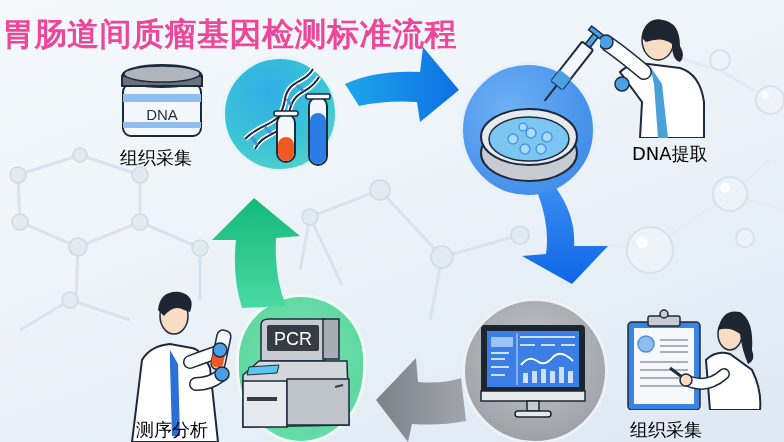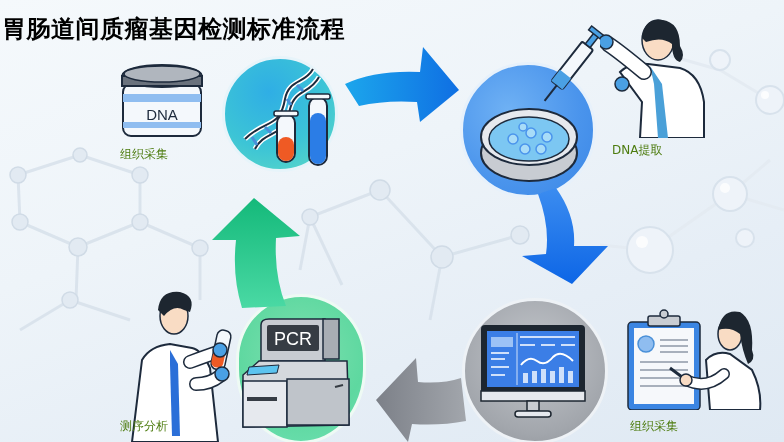--- a/index.html
+++ b/index.html
@@ -5,24 +5,24 @@
   * { margin:0; padding:0; box-sizing:border-box; }
   html, body { width:784px; height:442px; overflow:hidden; }
   body {
     position:relative;
     font-family: "DejaVu Sans", "Liberation Sans", sans-serif;
     background: linear-gradient(160deg, #f5f9fc 0%, #eef4f9 40%, #e6eef6 70%, #dfe9f3 100%);
   }
   .bg-mol { position:absolute; left:0; top:0; width:784px; height:442px; }
   .title {
     position:absolute; left:2px; top:13px;
-    font-size:24px; font-weight:bold; color:#000000; letter-spacing:0.5px;
+    font-size:32px; font-weight:bold; color:#ec4899; letter-spacing:0.5px;
   }
   .label {
-    position:absolute; font-size:12px; color:#4d7c0f;
+    position:absolute; font-size:18px; color:#000000;
   }
   .circle {
     position:absolute; border-radius:50%;
   }
   .abs { position:absolute; }
 </style>
 </head>
 <body>
 
 <svg class="bg-mol" viewBox="0 0 784 442">
@@ -156,21 +156,21 @@
 <svg class="abs" style="left:600px;top:12px;" width="110" height="126" viewBox="0 0 110 126">
   <path d="M 20 60 Q 30 50 48 52 L 80 56 Q 100 62 104 90 L 104 126 L 40 126 L 42 90 Z" fill="#ffffff" stroke="#1d2a3c" stroke-width="2"></path>
   <path d="M 50 54 L 62 72 L 68 126 L 58 126 L 54 72 Z" fill="#4aa0d8"></path>
   <path d="M 8 32 Q 20 40 44 60" stroke="#1d2a3c" stroke-width="16" stroke-linecap="round" fill="none"></path>
   <path d="M 8 32 Q 20 40 44 60" stroke="#ffffff" stroke-width="13" stroke-linecap="round" fill="none"></path>
   <circle cx="6" cy="30" r="7" fill="#4aa0e4" stroke="#1d2a3c" stroke-width="1.5"></circle>
   <circle cx="22" cy="72" r="7" fill="#4aa0e4" stroke="#1d2a3c" stroke-width="1.5"></circle>
   <ellipse cx="58" cy="28" rx="16" ry="20" fill="#f9dcc4" stroke="#1d2a3c" stroke-width="1.5"></ellipse>
   <path d="M 42 26 Q 44 6 62 8 Q 80 10 80 34 Q 86 44 80 50 Q 72 48 72 32 Q 62 24 46 30 Z" fill="#1d2630"></path>
 </svg>
-<div class="label" style="left:612px;top:142px;">DNA提取</div>
+<div class="label" style="left:632px;top:142px;">DNA提取</div>
 
 <svg class="abs" style="left:516px;top:186px;" width="96" height="100" viewBox="0 0 96 100">
   <defs>
     <linearGradient id="gBlueV" x1="0" x2="0" y1="0" y2="1">
       <stop offset="0" stop-color="#3b8cf0"></stop>
         <stop offset="1" stop-color="#0d66e6"></stop>
     </linearGradient>
   </defs>
   <path d="M 40 2 Q 60 30 58 60 L 92 60 L 56 98 L 6 70 L 30 68 Q 34 40 22 8 Z" fill="url(#gBlueV)"></path>
 </svg>
@@ -263,21 +263,21 @@
   <path d="M 60 76 Q 76 70 88 66" stroke="#ffffff" stroke-width="11" stroke-linecap="round" fill="none"></path>
   <path d="M 66 98 Q 80 98 90 90" stroke="#1d2a3c" stroke-width="14" stroke-linecap="round" fill="none"></path>
   <path d="M 66 98 Q 80 98 90 90" stroke="#ffffff" stroke-width="11" stroke-linecap="round" fill="none"></path>
   <rect x="84" y="44" width="14" height="40" rx="6" fill="#f4f8fc" stroke="#1d2a3c" stroke-width="1.5" transform="rotate(12 91 64)"></rect>
   <rect x="84" y="60" width="12" height="22" rx="5" fill="#ef5a24" transform="rotate(12 91 64)"></rect>
   <circle cx="90" cy="64" r="7" fill="#4aa0e4" stroke="#1d2a3c" stroke-width="1.5"></circle>
   <circle cx="92" cy="88" r="7" fill="#4aa0e4" stroke="#1d2a3c" stroke-width="1.5"></circle>
   <ellipse cx="44" cy="30" rx="14" ry="18" fill="#f9dcc4" stroke="#1d2a3c" stroke-width="1.5"></ellipse>
   <path d="M 28 24 Q 30 4 50 6 Q 66 10 60 26 L 54 24 Q 44 18 34 30 Z" fill="#1d2630"></path>
 </svg>
-<div class="label" style="left:120px;top:418px;font-family:Liberation Mono, monospace;">测序分析</div>
+<div class="label" style="left:136px;top:418px;font-family:Liberation Mono, monospace;">测序分析</div>
 
 <svg class="abs" style="left:206px;top:196px;" width="96" height="112" viewBox="0 0 96 112">
   <defs>
     <linearGradient id="gGreen" x1="0" x2="0" y1="0" y2="1">
       <stop offset="0" stop-color="#14b97a"></stop>
         <stop offset="1" stop-color="#4ad9a4"></stop>
     </linearGradient>
   </defs>
   <path d="M 48 2 L 94 40 L 70 42 Q 68 80 80 110 L 36 112 Q 26 80 30 44 L 6 44 Z" fill="url(#gGreen)"></path>
 </svg>

